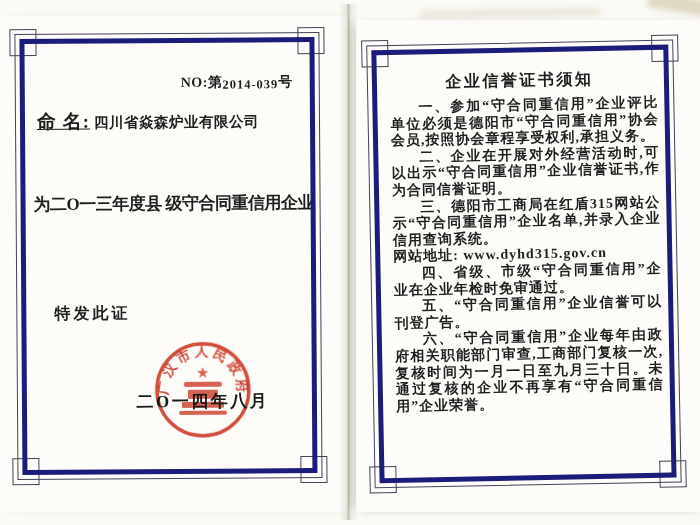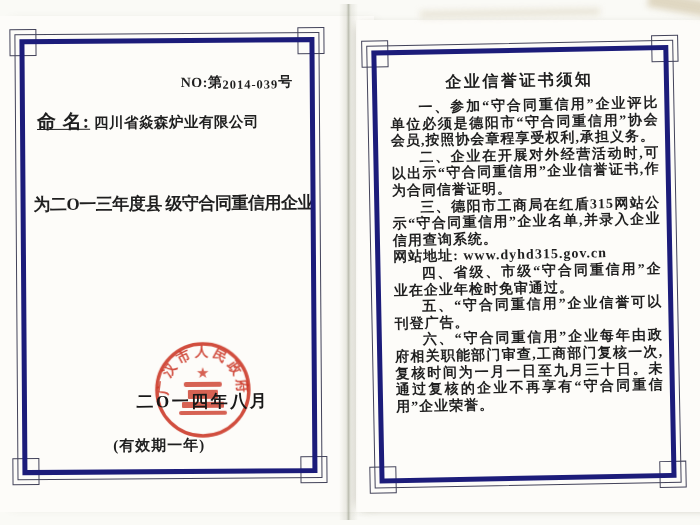--- a/index.html
+++ b/index.html
@@ -14,21 +14,21 @@
     width:700px;height:525px;overflow:hidden;
     background:#fafaf6;
     font-family:"Liberation Serif","DejaVu Serif",serif;
     color:var(--ink);
     position:relative;
   }
   .stage{position:absolute;inset:0;}
 
   
   .page{
-    position:absolute;background:var(--paper);padding-left:26px;
+    position:absolute;background:var(--paper);
   }
   .page-left{
     left:0;top:16px;width:348px;height:496px;
     box-shadow:6px 0 10px -6px rgba(100,95,70,.25);
   }
   .page-right{
     left:356px;top:20px;width:344px;height:492px;
     box-shadow:-6px 0 10px -6px rgba(100,95,70,.3), 4px 2px 8px -4px rgba(100,95,70,.25);
   }
   .tilt-l{position:absolute;inset:0;transform:rotate(-0.4deg);transform-origin:50% 50%;}
@@ -140,20 +140,21 @@
 
       <div class="serial"><span>NO:第</span><span class="num">2014-039</span><span>号</span></div>
 
       <div class="name-line">
         <span class="name-label">命 名:</span>
         <span class="company">四川省焱森炉业有限公司</span>
       </div>
 
       <div class="award-title">为二O一三年度县 级守合同重信用企业</div>
 
+      <div class="issue">特发此证</div>
 
       <div class="seal-wrap">
         <svg viewBox="0 0 116 116" width="116" height="116">
           <defs>
             <path id="arcpath" d="M 23.9,67.1 A 35,35 0 1 1 92.1,67.1" fill="none"></path>
             <filter id="soft">
                 <feGaussianBlur stdDeviation="0.45"></feGaussianBlur>
               </filter>
           </defs>
           <circle cx="58" cy="58" r="46" fill="none" stroke="#cc3a2a" stroke-width="3.4" opacity="0.9" filter="url(#soft)"></circle>
@@ -165,21 +166,20 @@
             <rect x="39" y="50" width="38" height="5" rx="2"></rect>
             <rect x="43" y="58" width="30" height="9" rx="1"></rect>
             <rect x="37" y="70" width="42" height="6" rx="1"></rect>
             <rect x="34" y="79" width="48" height="4" rx="2"></rect>
           </g>
         </svg>
       </div>
 
       <div class="seal-date">二O一四年八月</div>
 
-      <div class="validity">(有效期一年)</div>
 
     </div>
   </div>
 
   <div class="page page-right">
     <div class="tilt-r">
 
       <div class="frame frame-right">
         <div class="sq tl"></div>
         <div class="sq tr"></div>

